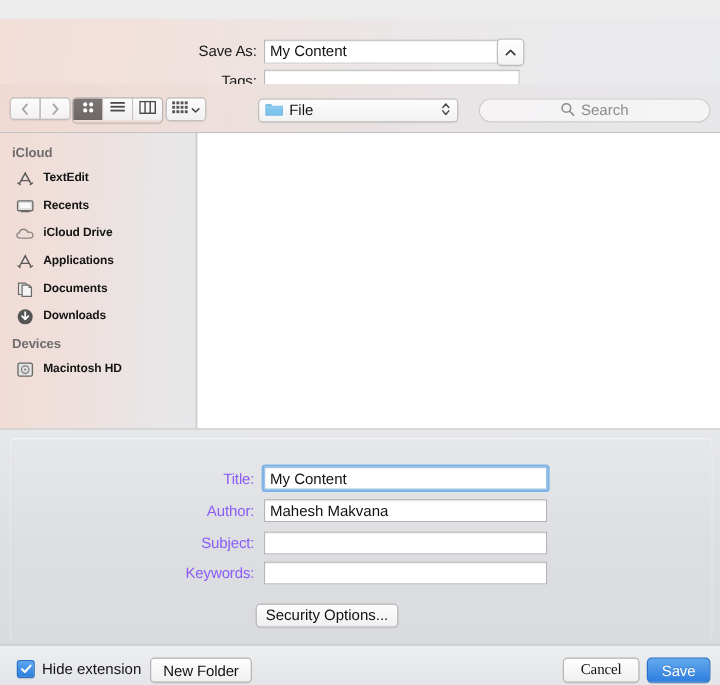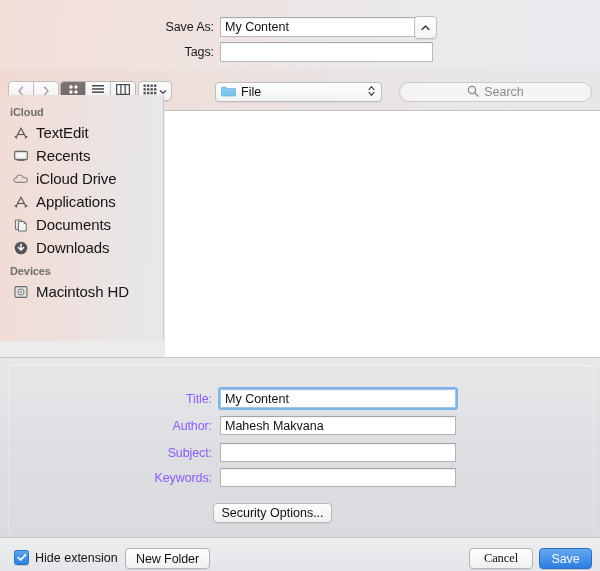--- a/index.html
+++ b/index.html
@@ -16,21 +16,21 @@
     width: 600px;
     height: 571px;
     background: #ececec;
     font-size: 12px;
     color: #1c1c1c;
   }
 
   
   #top-section {
     position: absolute;
-    left: 0; top: 0;
+    left: 0; top: 16px;
     width: 600px; height: 70px;
     background:
       linear-gradient(100deg,
         #f3ded8 0%,
         #f2e0da 14%,
         #f0e2de 26%,
         #eee4e2 38%,
         #ece6e6 50%,
         #ebe8e9 62%,
         #eaeaec 76%,
@@ -168,21 +168,21 @@
     background: rgba(255,255,255,0.55);
     border: 1px solid #cdcbcc;
     display: flex; align-items: center; justify-content: center;
     gap: 5px;
   }
   #search-field .sph { font-size: 12.5px; color: #8c8c8c; }
 
   
   #sidebar {
     position: absolute;
-    left: 0; top: 95px;
+    left: 0; top: 111px;
     width: 164px; height: 246px;
     background:
       linear-gradient(92deg,
         #f2dcd6 0%,
         #f0ded9 20%,
         #eee0dd 40%,
         #ebe3e2 60%,
         #e9e6e7 80%,
         #e7e8ea 100%);
     border-right: 1px solid #c9c7c8;
@@ -198,23 +198,24 @@
     letter-spacing: -0.1px;
   }
   .side-item {
     display: flex;
     align-items: center;
     height: 23px;
     padding-left: 13px;
     gap: 7px;
   }
   .side-item .silabel {
-    font-size: 15px;
+    font-size: 10px;
     color: #141414;
     letter-spacing: -0.1px;
+    font-weight: bold;
   }
   .side-icon { width: 16px; height: 16px; display:flex; align-items:center; justify-content:center; }
 
   #filelist {
     position: absolute;
     left: 165px; top: 111px;
     width: 435px; height: 246px;
     background: #ffffff;
   }
 

